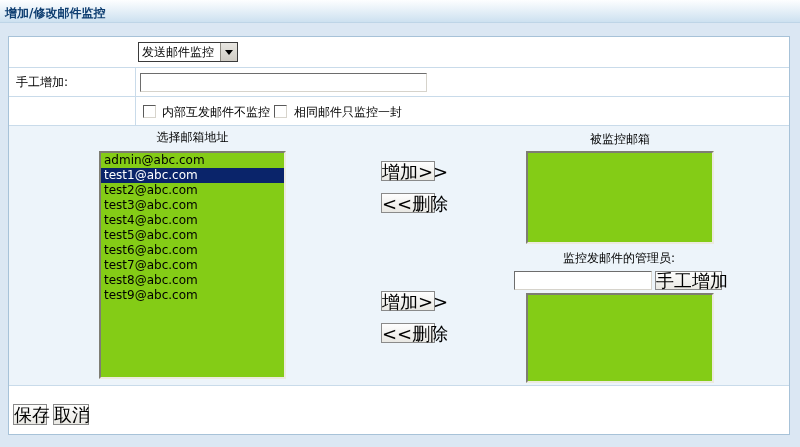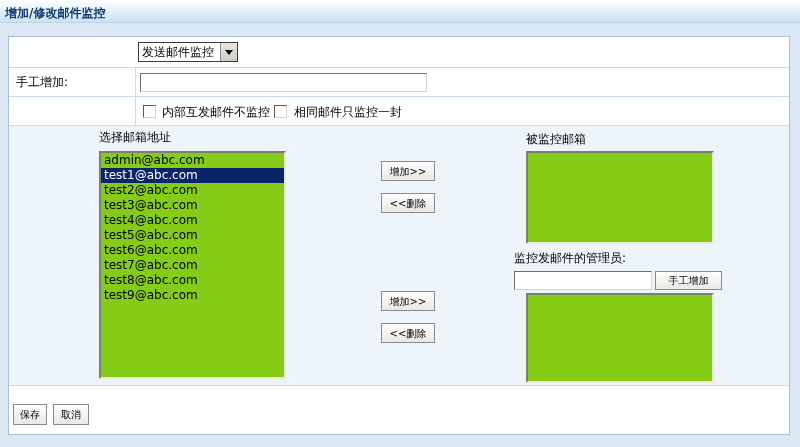--- a/index.html
+++ b/index.html
@@ -55,25 +55,25 @@
   .cb-label { position:absolute; top:8px; line-height:15px; white-space:nowrap; }
   
   .listbox {
     position:absolute; background:#84cc16; overflow:hidden;
     border:2px solid #7e7d73; border-bottom-color:#eceadf; border-right-color:#eceadf;
   }
   .lb-item { height:15px; line-height:15px; padding-left:3px; white-space:nowrap; cursor:default; }
   .lb-item.selected { background:#0a246a; color:#fff; }
   
   .btn {
-    position:absolute; font-family:inherit; font-size:10px; color:#000;
+    position:absolute; font-family:inherit; font-size:18px; color:#000;
     background:linear-gradient(#fefefe,#e9e8e3); border:1px solid #8a8a8a;
     padding:0; line-height:17px; cursor:pointer; white-space:nowrap;
   }
-  .heading { position:absolute; white-space:nowrap; }
+  .heading { position:absolute; text-align:center; white-space:nowrap; }
 </style>
 </head>
 <body>
 
 <div class="page">
 
   <div class="header">
     <div class="title">增加/修改邮件监控</div>
   </div>
 

